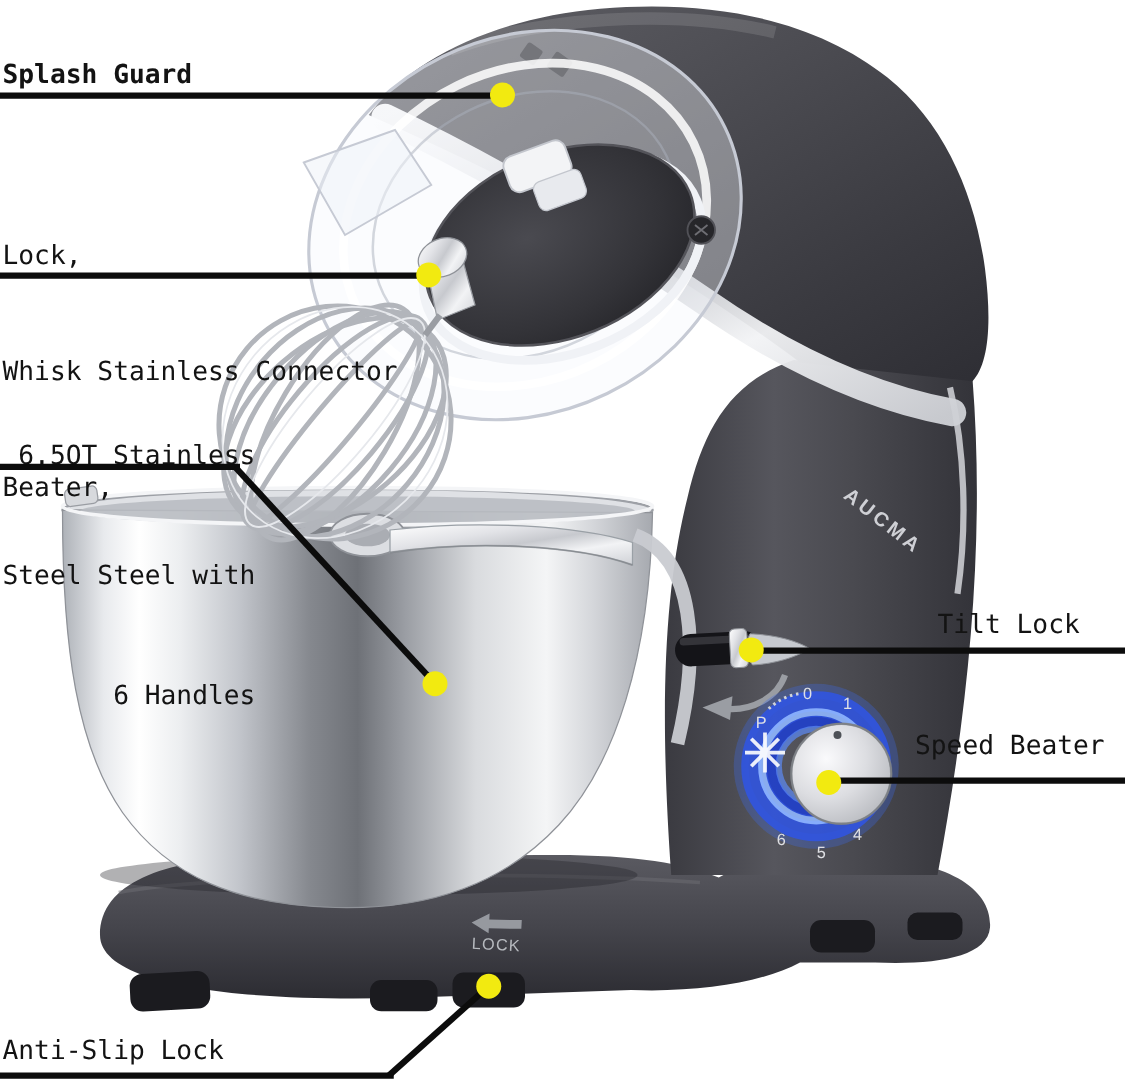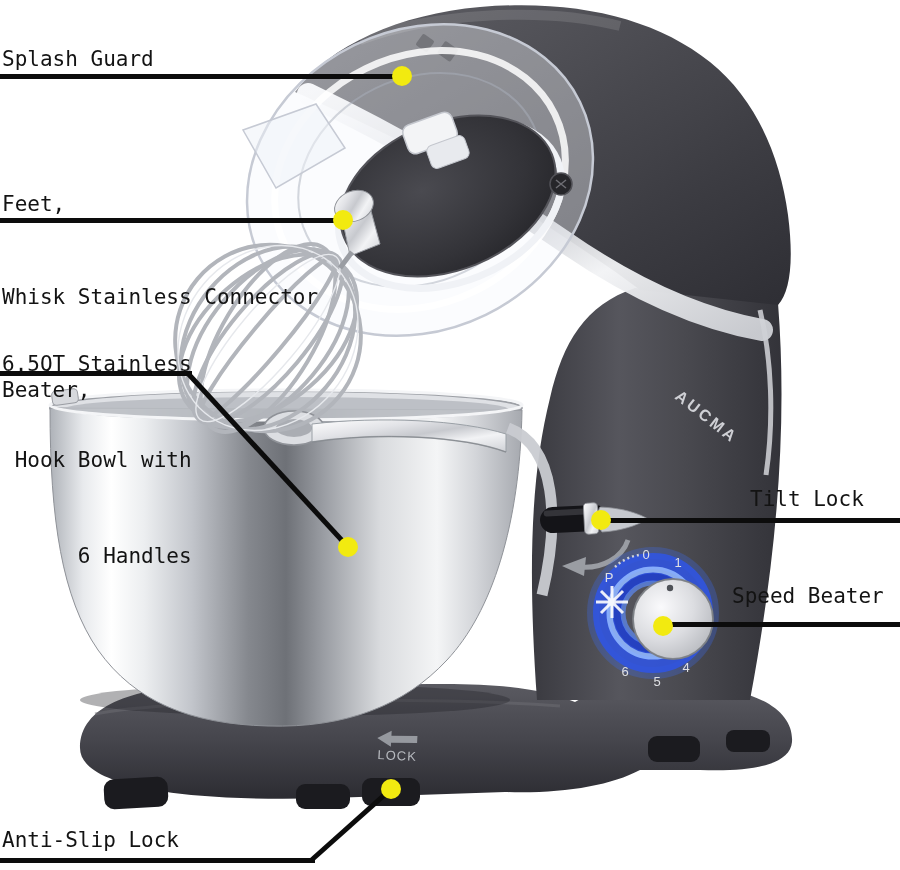--- a/index.html
+++ b/index.html
@@ -176,35 +176,35 @@
     </g>
 
     <text transform="translate(674,398) rotate(38)" font-size="16" font-weight="bold" letter-spacing="3" fill="#cfd0d5">AUCMA</text>
 
     <g transform="rotate(3 397 744)">
       <polygon points="377,739 391,731 391,736 417,735 417,742 391,743 391,747" fill="#9fa2a8" opacity="0.9"></polygon>
       <text x="378" y="760" font-size="13" letter-spacing="1" fill="#b7babf">LOCK</text>
     </g>
   </svg>
 
-  <div class="label" style="left:2px;top:46px;">Splash Guard</div>
+  <div class="label" style="left:2px;top:46px;font-weight:bold;">Splash Guard</div>
   <div class="cline" style="left:0;top:74px;width:403px;"></div>
   <div class="dot" style="left:392px;top:66px;"></div>
 
   <div class="label3" style="left:2px;top:127px;line-height:31px;">
-    <div>Feet,</div>
+    <div>Lock,</div>
     <div>Whisk Stainless Connector</div>
     <div>Beater,</div>
   </div>
   <div class="cline" style="left:0;top:218px;width:344px;"></div>
   <div class="dot" style="left:333px;top:210px;"></div>
 
   <div class="label3" style="left:2px;top:284px;line-height:32px;text-align:right;">
     <div>6.5QT Stainless</div>
-    <div>Hook Bowl with</div>
+    <div>Steel Steel with</div>
     <div>6 Handles</div>
   </div>
   <div class="cline" style="left:0;top:371px;width:192px;"></div>
   <div class="cline diag" style="left:188px;top:371px;width:236px;transform:rotate(47.3deg);"></div>
   <div class="dot" style="left:338px;top:537px;"></div>
 
   <div class="label" style="left:750px;top:486px;">Tilt Lock</div>
   <div class="cline" style="left:601px;top:518px;width:299px;"></div>
   <div class="dot" style="left:591px;top:510px;"></div>
 

